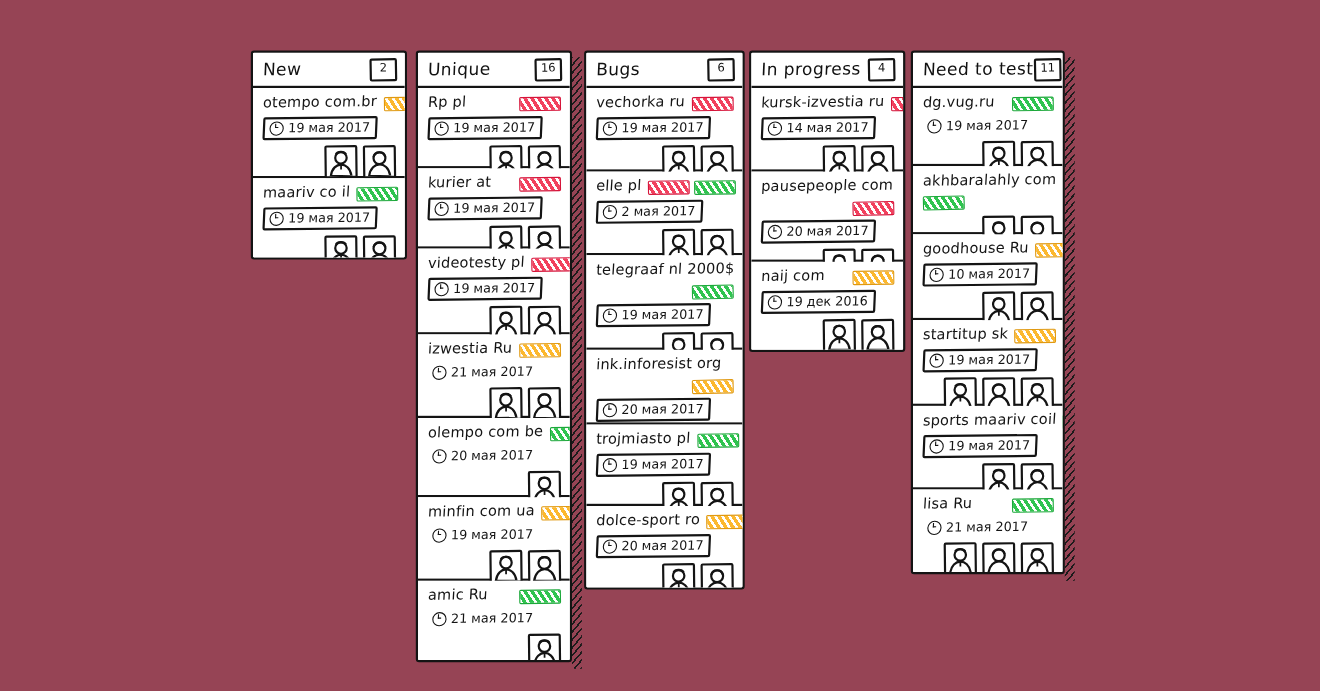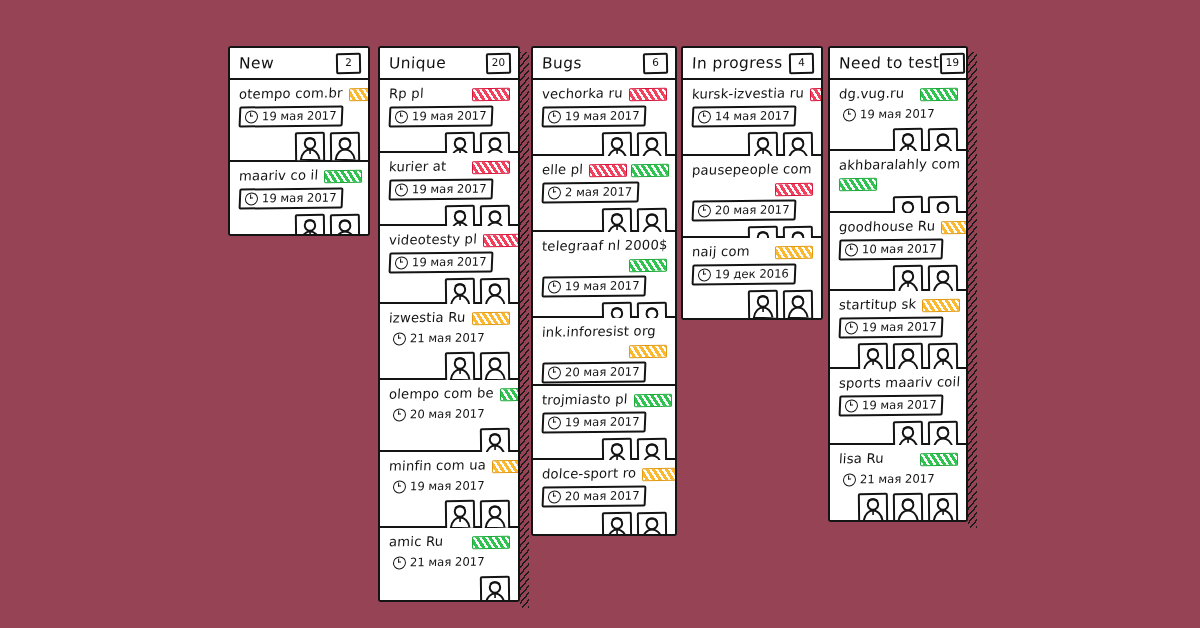--- a/index.html
+++ b/index.html
@@ -233,21 +233,21 @@
               </svg>
             </div>
           </div>
         </div>
       </div>
     </div>
     <div class="column col-shadow" style="left: 378px; top: 46px; width: 142px;">
       <div class="col-inner">
         <div class="col-header">
           <div class="col-title">Unique</div>
-          <div class="col-count">20</div>
+          <div class="col-count">16</div>
         </div>
         <div class="card" style="height: 73px;">
           <div class="card-top">
             <div class="card-title">Rp pl</div>
             <div class="tag-wrap">
               <span class="tag red"></span>
             </div>
           </div>
           <div class="date-row">
             <div class="date boxed">
@@ -739,21 +739,21 @@
               </svg>
             </div>
           </div>
         </div>
       </div>
     </div>
     <div class="column col-shadow" style="left: 828px; top: 46px; width: 140px;">
       <div class="col-inner">
         <div class="col-header">
           <div class="col-title">Need to test</div>
-          <div class="col-count">19</div>
+          <div class="col-count">11</div>
         </div>
         <div class="card" style="height: 71px;">
           <div class="card-top">
             <div class="card-title">dg.vug.ru</div>
             <div class="tag-wrap">
               <span class="tag green"></span>
             </div>
           </div>
           <div class="date-row">
             <div class="date">

